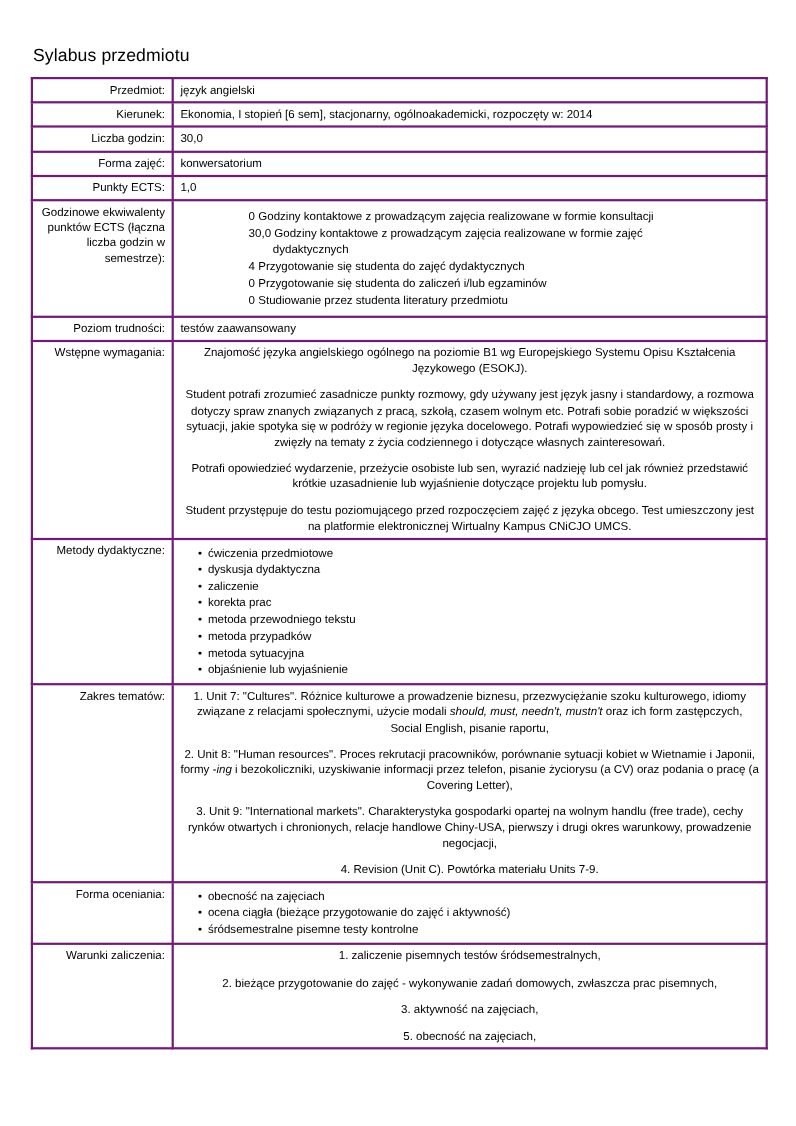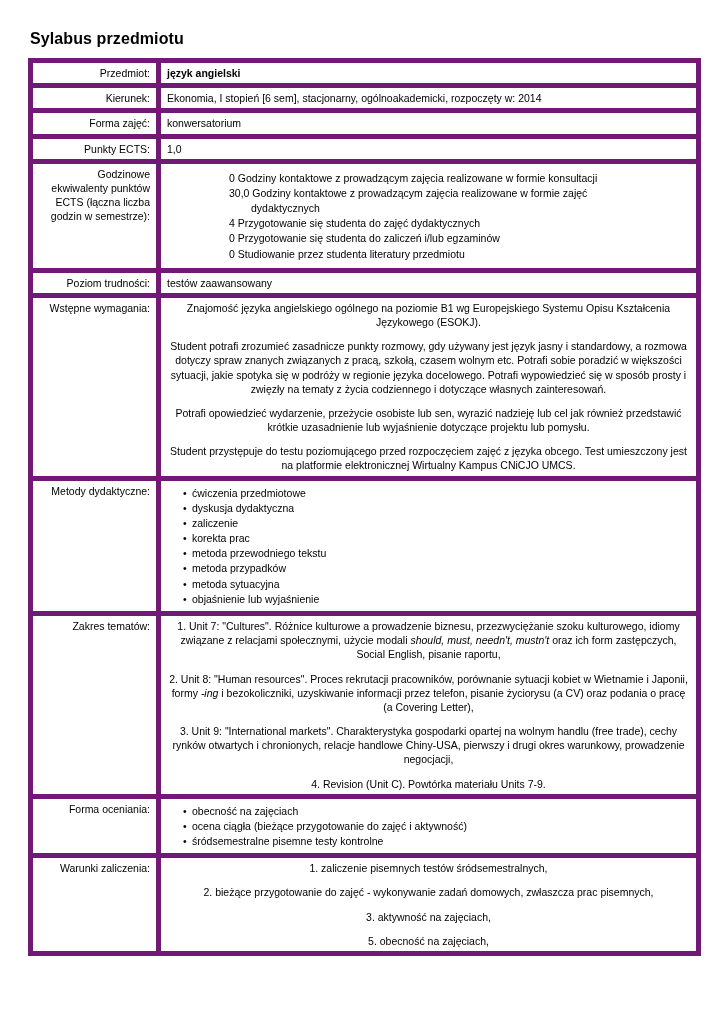--- a/index.html
+++ b/index.html
@@ -13,51 +13,51 @@
     font-family: "Liberation Sans", sans-serif;
     color: #000000;
   }
   .page {
     width: 724px;
     box-sizing: border-box;
     padding: 30px 28px 20px 28px;
   }
   .doc-title {
     font-size: 16px;
-    font-weight: bold;
-    margin: 0 0 10px 2px;
+    font-weight: normal;
+    margin: 12px 0 10px 2px;
     letter-spacing: 0.1px;
   }
   table.syllabus {
     width: 668px;
     border-collapse: collapse;
     table-layout: fixed;
     border: 1px solid #888888;
   }
   table.syllabus td {
-    border: 5px solid #701a75;
+    border: 2px solid #701a75;
     vertical-align: top;
     padding: 3px 6px;
     font-size: 10.5px;
     line-height: 1.35;
   }
   td.label {
     width: 128px;
     text-align: right;
     padding-right: 7px;
     vertical-align: top;
   }
   td.value {
     text-align: left;
   }
   td.label-mid {
     vertical-align: middle;
   }
   .val-strong {
-    font-weight: bold;
+    font-weight: normal;
     font-size: 11.5px;
     margin-top: 33px;
   }
   .val-strong-sm {
     font-weight: bold;
     font-size: 10.5px;
   }
   .hours-block {
     padding: 4px 0 3px 0;
   }
@@ -123,20 +123,24 @@
         <td class="label">Przedmiot:</td>
         <td class="value val-strong">język angielski</td>
       </tr>
 
       <tr>
         <td class="label">Kierunek:</td>
         <td class="value">Ekonomia, I stopień [6 sem], stacjonarny, ogólnoakademicki, rozpoczęty w: 2014</td>
       </tr>
 
 
+      <tr>
+        <td class="label">Liczba godzin:</td>
+        <td class="value">30,0</td>
+      </tr>
 
 
       <tr>
         <td class="label">Forma zajęć:</td>
         <td class="value">konwersatorium</td>
       </tr>
 
 
       <tr>
         <td class="label">Punkty ECTS:</td>

